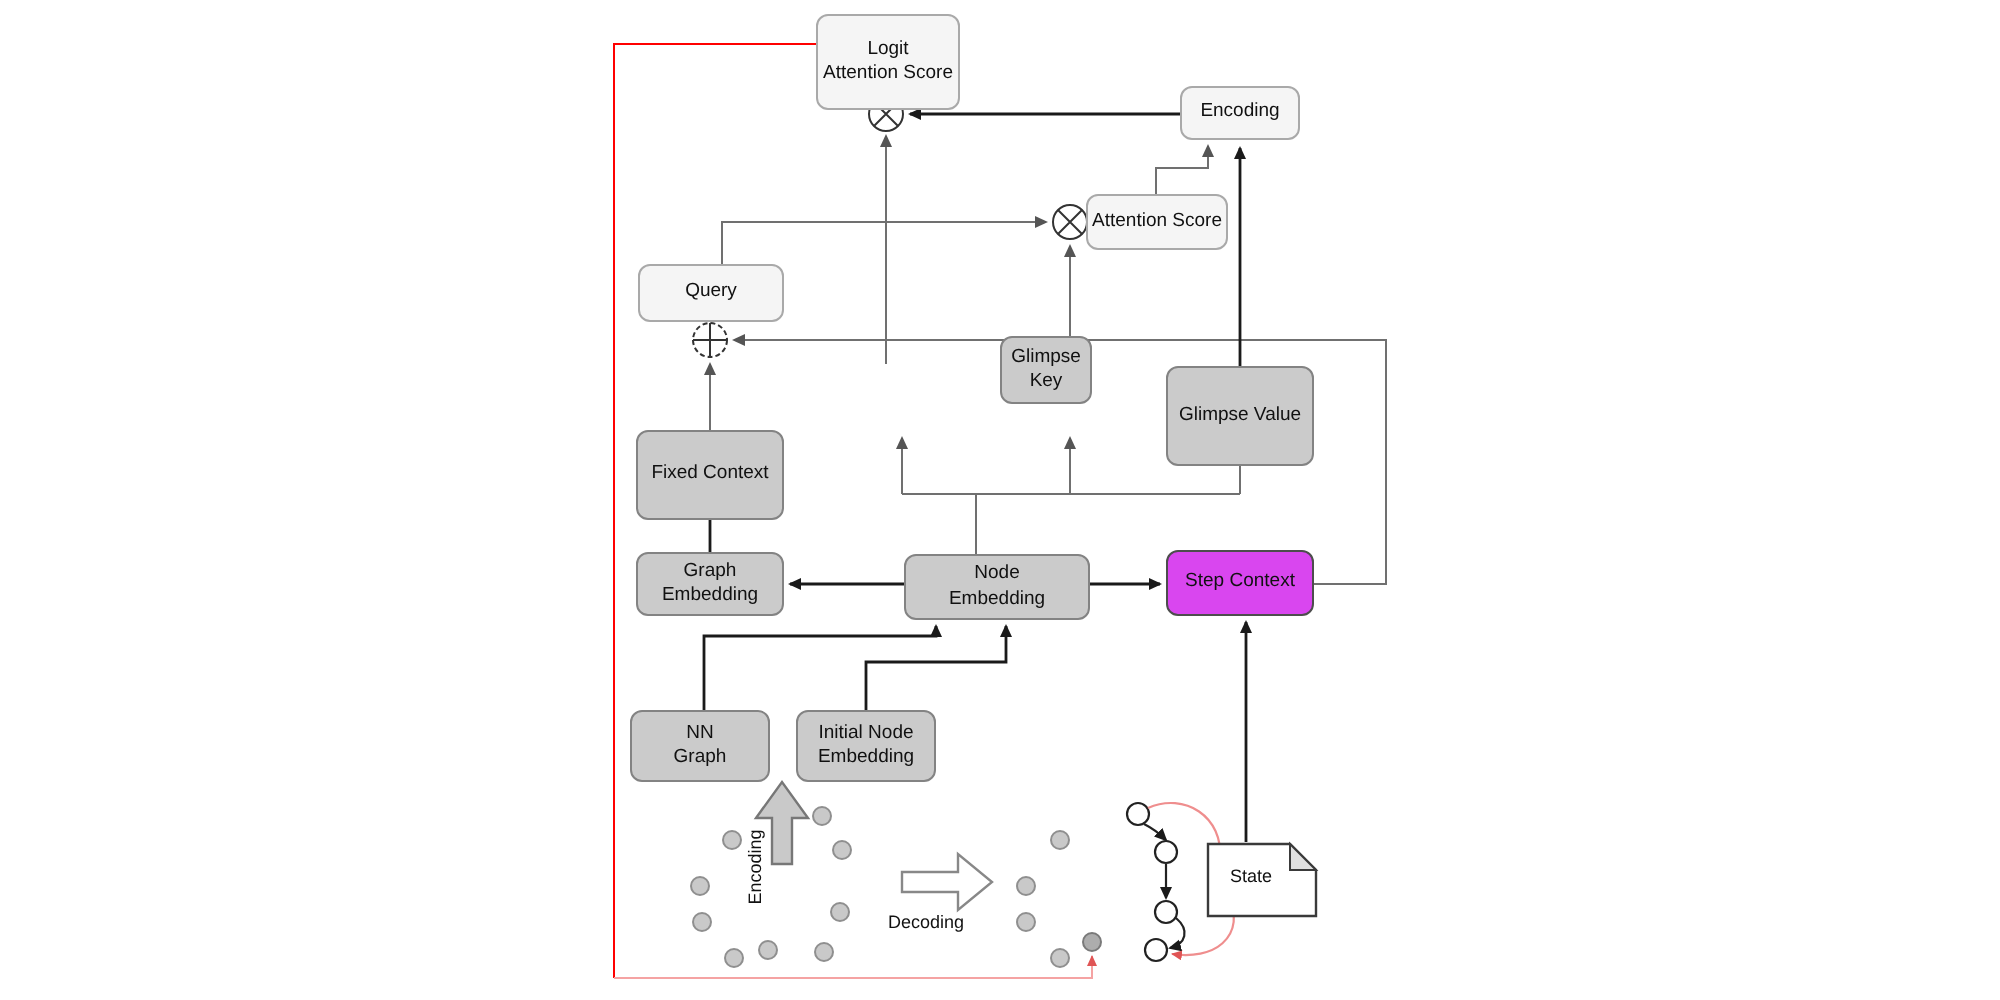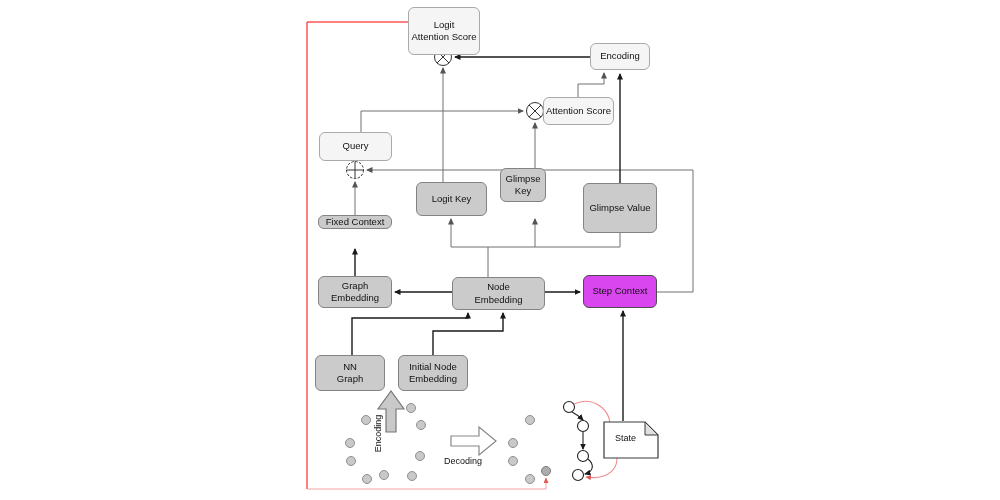--- a/index.html
+++ b/index.html
@@ -126,27 +126,26 @@
 
   <div class="node light" style="left:408px;top:7px;width:72px;height:48px">Logit
 Attention Score</div>
 
   <div class="node light" style="left:590px;top:43px;width:60px;height:27px">Encoding</div>
 
   <div class="node light" style="left:543px;top:97px;width:71px;height:28px">Attention Score</div>
 
   <div class="node light" style="left:319px;top:132px;width:73px;height:29px">Query</div>
 
-  <div class="node gray" style="left:416px;top:182px;width:71px;height:34px">Logit Key</div>
 
   <div class="node gray" style="left:500px;top:168px;width:46px;height:34px">Glimpse Key</div>
 
   <div class="node gray" style="left:583px;top:183px;width:74px;height:50px">Glimpse Value</div>
 
-  <div class="node gray" style="left:318px;top:215px;width:74px;height:14px">Fixed Context</div>
+  <div class="node gray" style="left:318px;top:215px;width:74px;height:45px">Fixed Context</div>
 
   <div class="node gray" style="left:318px;top:276px;width:74px;height:32px">Graph
 Embedding</div>
 
   <div class="node gray" style="left:452px;top:277px;width:93px;height:33px">Node
 Embedding</div>
 
   <div class="node white" style="left:583px;top:275px;width:74px;height:33px">Step Context</div>
 
   <div class="node gray" style="left:315px;top:355px;width:70px;height:36px">NN

